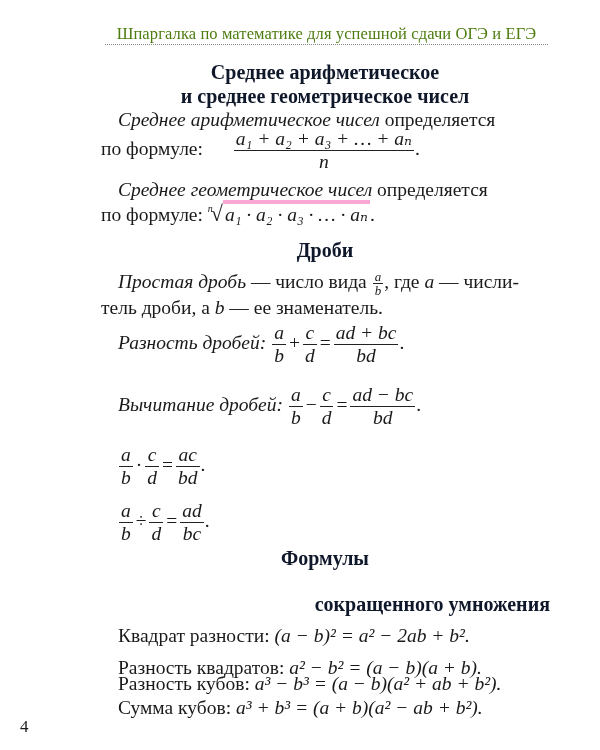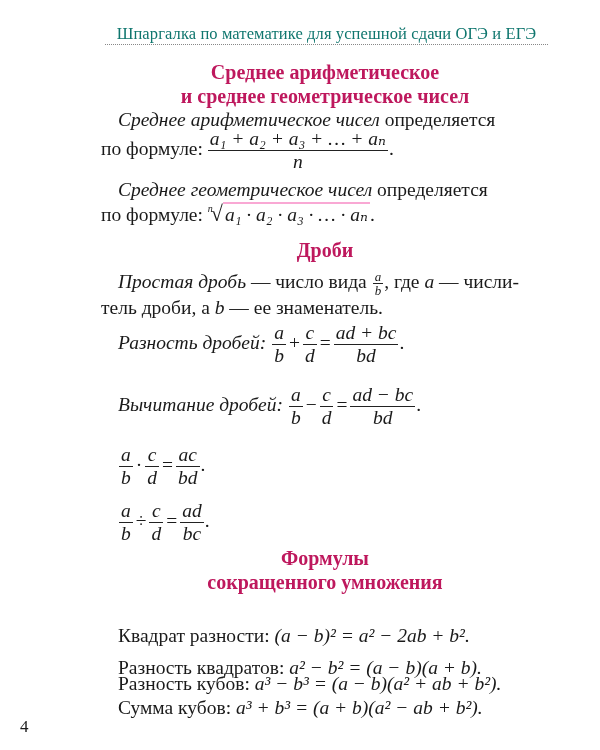--- a/index.html
+++ b/index.html
@@ -3,63 +3,63 @@
   <meta charset="utf-8">
   <style>
     html, body { margin: 0; padding: 0; }
     body {
       width: 600px; height: 750px; background: #ffffff; position: relative; overflow: hidden;
       font-family: "Liberation Serif", "DejaVu Serif", serif; color: #1a1a1a;
     }
     .page { position: absolute; left: 0; top: 0; width: 600px; height: 750px; }
     .running-head {
       position: absolute; left: 105px; top: 24px; width: 443px;
-      font-size: 16.5px; text-align: center; letter-spacing: 0.1px; color: #0f766e;
+      font-size: 16.5px; text-align: center; letter-spacing: 0.1px; color: #4d7c0f;
     }
     .head-rule {
       position: absolute; left: 105px; top: 44px; width: 443px; height: 0;
       border-top: 1px dotted #888;
     }
     .h {
       position: absolute; left: 100px; width: 450px; text-align: center;
-      font-weight: bold; font-size: 20px; line-height: 24px; color: #be185d;
+      font-weight: bold; font-size: 20px; line-height: 24px; color: #0f172a;
     }
     .line { position: absolute; left: 101px; width: 445px; font-size: 19.5px; line-height: 24px; white-space: nowrap; }
     .ind { padding-left: 17px; }
     i, .it { font-style: italic; }
     .frac { display: inline-block; vertical-align: middle; text-align: center; font-style: italic; margin: 0 1px; }
     .frac .num { display: block; padding: 0 2px; border-bottom: 1px solid #222; line-height: 22px; }
     .frac .den { display: block; padding: 0 2px; line-height: 22px; }
     .frac.small { font-size: 13px; }
     .frac.small .num, .frac.small .den { line-height: 13px; }
     .op { font-style: normal; padding: 0 2px; }
     .root { display: inline-block; position: relative; font-style: italic; }
     .root .idx { font-size: 10px; position: relative; top: -9px; margin-right: -2px; }
     .root .sign { font-style: normal; font-size: 22px; }
-    .root .rad { border-top: 2px solid #f9a8d4; padding: 0 2px; }
+    .root .rad { border-top: 4px solid #f9a8d4; padding: 0 2px; }
     .pagenum { position: absolute; left: 20px; top: 717px; font-size: 17px; }
   </style>
 </head>
 <body>
 
 <div class="page">
 
   <div class="running-head">Шпаргалка по математике для успешной сдачи ОГЭ и ЕГЭ</div>
   <div class="head-rule"></div>
 
   <div class="h" style="top:60px;">Среднее арифметическое</div>
   <div class="h" style="top:84px;">и среднее геометрическое чисел</div>
 
   <div class="line ind" style="top:108px;">
     <i>Среднее арифметическое чисел</i>
     <span>определяется</span>
   </div>
   <div class="line" style="top:128px;">
     <span>по формуле:</span>
-    <span class="frac" style="margin-left:0;">
+    <span class="frac" style="margin-left:26px;">
       <span class="num">a₁ + a₂ + a₃ + … + aₙ</span>
       <span class="den">n</span>
     </span>.
   </div>
 
   <div class="line ind" style="top:178px;">
     <i>Среднее геометрическое чисел</i>
     <span>определяется</span>
   </div>
   <div class="line" style="top:202px;">
@@ -99,21 +99,21 @@
 
   <div class="line ind" style="top:444px;">
     <span class="frac"><span class="num">a</span><span class="den">b</span></span><span class="op">·</span><span class="frac"><span class="num">c</span><span class="den">d</span></span><span class="op">=</span><span class="frac"><span class="num">ac</span><span class="den">bd</span></span>.
   </div>
 
   <div class="line ind" style="top:500px;">
     <span class="frac"><span class="num">a</span><span class="den">b</span></span><span class="op">÷</span><span class="frac"><span class="num">c</span><span class="den">d</span></span><span class="op">=</span><span class="frac"><span class="num">ad</span><span class="den">bc</span></span>.
   </div>
 
   <div class="h" style="top:546px;">Формулы</div>
-  <div class="h" style="top:570px;">сокращенного умножения</div>
+  <div class="h" style="top:592px;text-align:right;">сокращенного умножения</div>
 
   <div class="line ind" style="top:624px;">
     <span>Квадрат разности:</span>
     <i>(a − b)² = a² − 2ab + b².</i>
   </div>
   <div class="line ind" style="top:648px;margin-top:8px;">
     <span>Разность квадратов:</span>
     <i>a² − b² = (a − b)(a + b).</i>
   </div>
   <div class="line ind" style="top:696px;">

